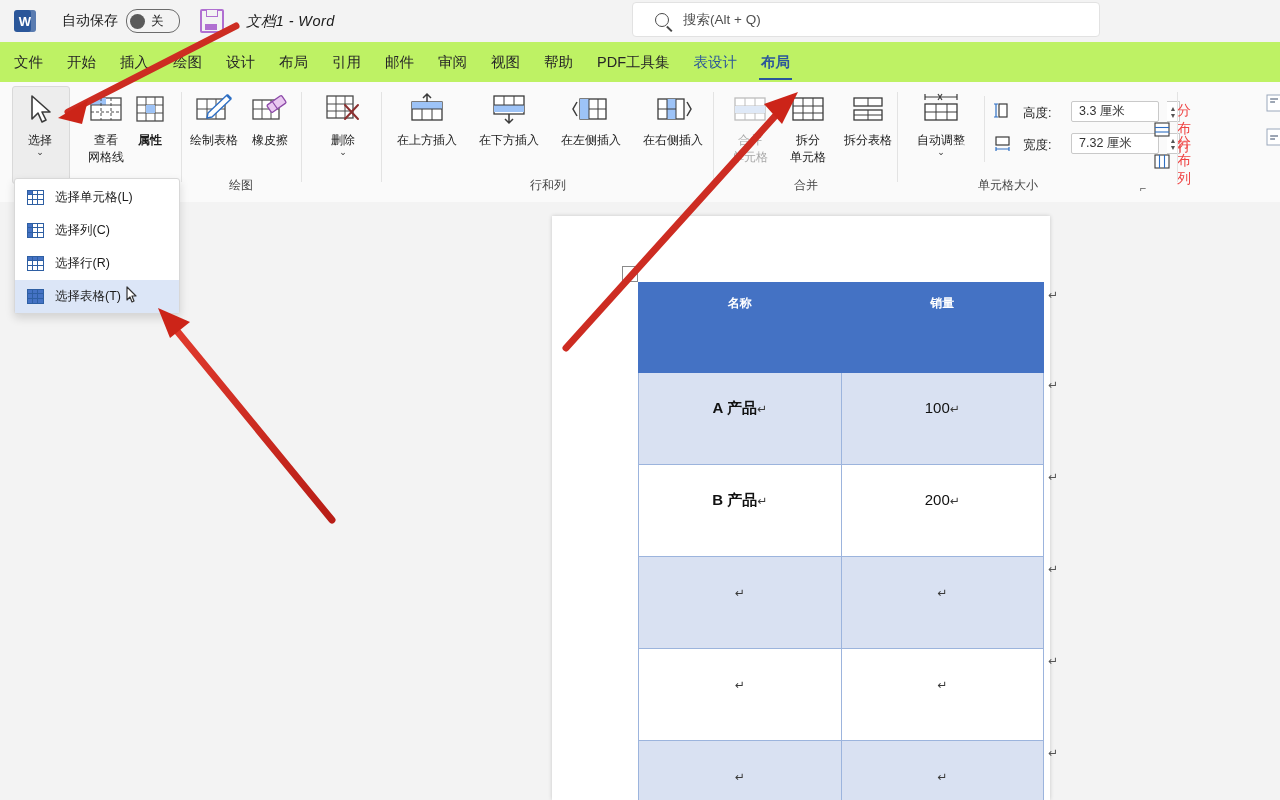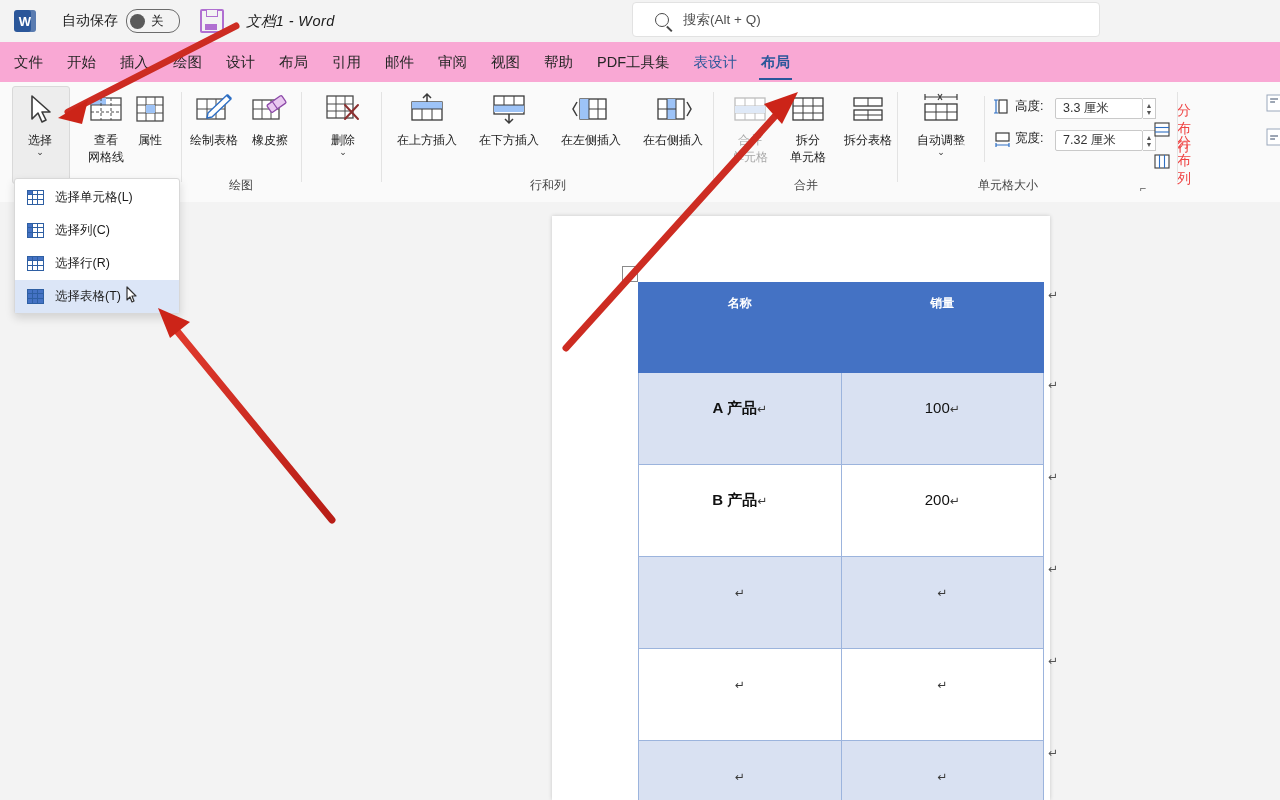--- a/index.html
+++ b/index.html
@@ -57,21 +57,21 @@
   }
   .searchbox .mag:after{
     content:"";position:absolute;right:-5px;bottom:-4px;width:7px;height:1.6px;
     background:#4a4a4a;transform:rotate(45deg);
   }
   .searchbox .ph{margin-left:14px;font-size:13.5px;color:#4f4f4f;}
 
   
   .tabbar{
     position:absolute;left:0;top:42px;width:1280px;height:40px;
-    background:#f9a8d4;display:flex;align-items:center;
+    background:#bef264;display:flex;align-items:center;
   }
   .tab{
     font-size:14.5px;color:#262626;padding:4px 0;margin-left:24px;
     position:relative;white-space:nowrap;
   }
   .tab:first-child{margin-left:14px;}
   .tab.ctx{color:#2b579a;}
   .tab.active{color:#2b579a;font-weight:bold;}
   .tab.active:after{
     content:"";position:absolute;left:-2px;right:-2px;bottom:-4px;height:2px;
@@ -102,22 +102,22 @@
     position:absolute;left:12px;top:4px;width:56px;height:96px;
     background:#ededed;border:1px solid #d9d9d9;border-radius:3px;
   }
 
   .smallrow{
     position:absolute;display:flex;align-items:center;font-size:14px;color:#ef4444;
   }
   .smallrow .sic{margin-right:7px;display:flex;align-items:center;}
 
   .spinbox{
-    position:absolute;display:flex;align-items:flex-start;height:24px;
-    font-size:12.5px;color:#1b1b1b;
+    position:absolute;display:flex;align-items:flex-end;height:24px;
+    font-size:12.5px;color:#1b1b1b;gap:8px;
   }
   .spinbox .field{
     width:88px;height:21px;border:1px solid #c9c9c9;background:#fff;border-radius:2px;
     display:flex;align-items:center;padding-left:7px;box-sizing:border-box;
     font-size:12.5px;color:#333;
   }
   .spinbox .lbl{width:40px;}
   .spinbox .spin{
     width:13px;height:21px;border:1px solid #c9c9c9;border-left:none;background:#fff;
     display:flex;flex-direction:column;align-items:center;justify-content:center;
@@ -247,21 +247,21 @@
             <line x1="2" y1="11" x2="32" y2="11" stroke="#4a4a4a" stroke-width="1"></line>
             <line x1="2" y1="18" x2="32" y2="18" stroke="#4a4a4a" stroke-width="1" stroke-dasharray="3 2"></line>
             <line x1="12" y1="4" x2="12" y2="26" stroke="#4a4a4a" stroke-width="1" stroke-dasharray="3 2"></line>
             <line x1="22" y1="4" x2="22" y2="26" stroke="#4a4a4a" stroke-width="1" stroke-dasharray="3 2"></line>
           </svg>
         </div>
         <div class="lb">查看</div>
         <div class="lb">网格线</div>
       </div>
 
-      <div class="bigbtn" style="left:118px;">
+      <div class="bigbtn" style="left:118px;font-weight:bold;">
         <div class="ic">
           <svg width="34" height="30" viewBox="0 0 34 30">
             <rect x="4" y="3" width="26" height="24" fill="#fff" stroke="#4a4a4a" stroke-width="1.3"></rect>
             <line x1="4" y1="11" x2="30" y2="11" stroke="#4a4a4a" stroke-width="1"></line>
             <line x1="4" y1="19" x2="30" y2="19" stroke="#4a4a4a" stroke-width="1"></line>
             <line x1="13" y1="3" x2="13" y2="27" stroke="#4a4a4a" stroke-width="1"></line>
             <line x1="22" y1="3" x2="22" y2="27" stroke="#4a4a4a" stroke-width="1"></line>
             <rect x="13" y="11" width="9" height="8" fill="#9dc3f7"></rect>
           </svg>
         </div>

